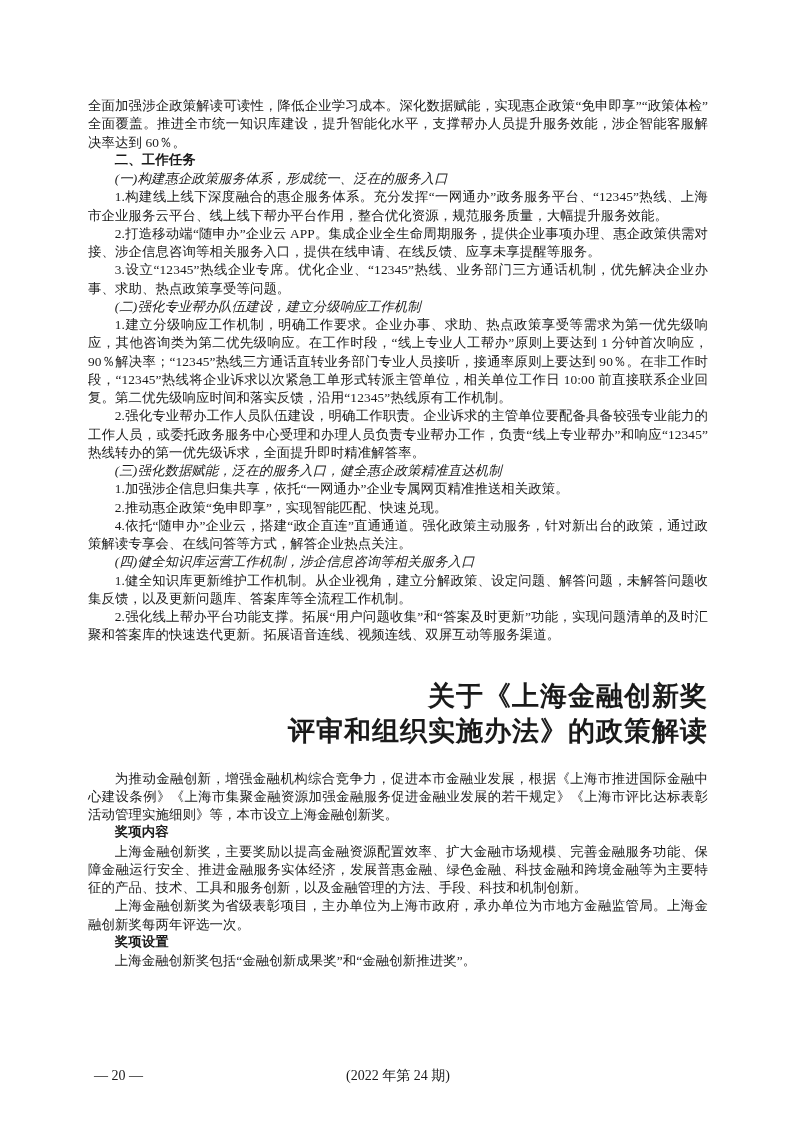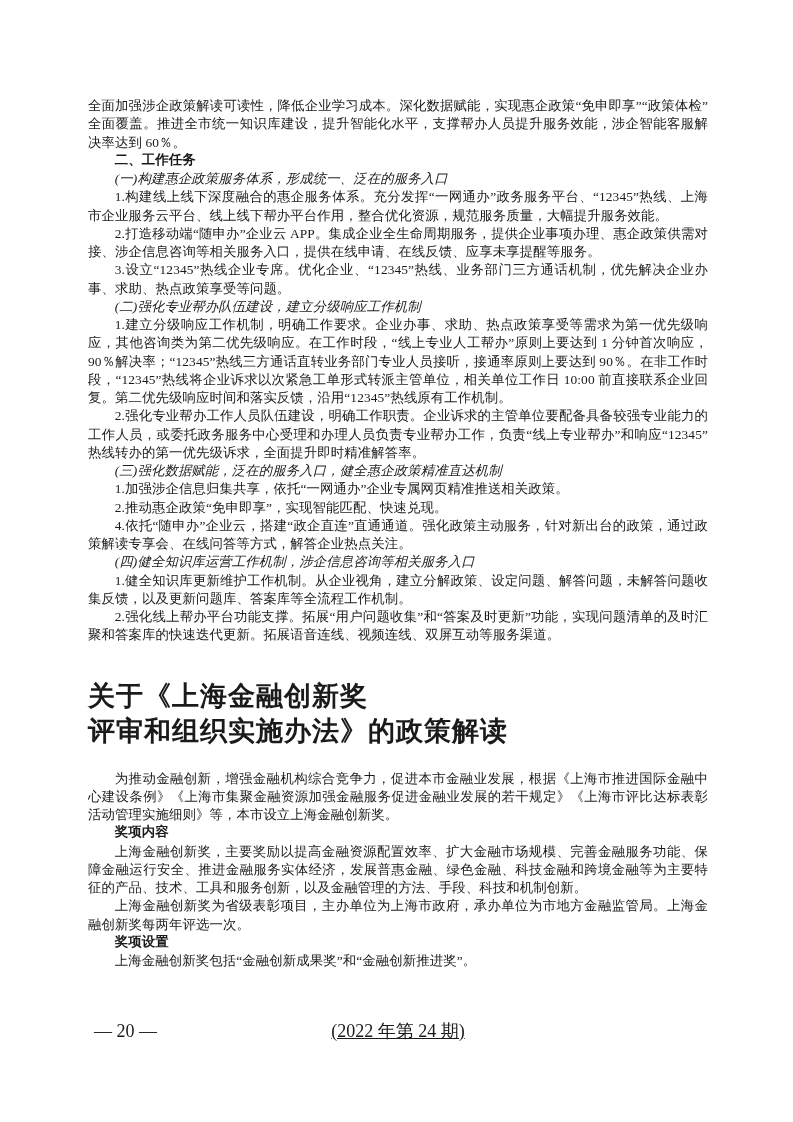--- a/index.html
+++ b/index.html
@@ -39,32 +39,31 @@
   }
   p.kai {
     font-style: italic;
     font-weight: 500;
   }
   .article-title {
     margin: 34px 0 21px 0;
     font-size: 27px;
     line-height: 35px;
     font-weight: 700;
-    text-align: left;
+    text-align: right;
     letter-spacing: 1px;
   }
   .article-title .tline { display: block; }
   .page-footer {
     position: absolute;
     left: 88px;
-    top: 1022px;
+    top: 1067px;
     width: 620px;
-    font-size: 18px;
+    font-size: 14px;
     line-height: 18px;
-    text-decoration: underline;
   }
   .page-footer .page-number {
     position: absolute;
     left: 6px;
     top: 0;
   }
   .page-footer .issue {
     display: block;
     text-align: center;
   }

